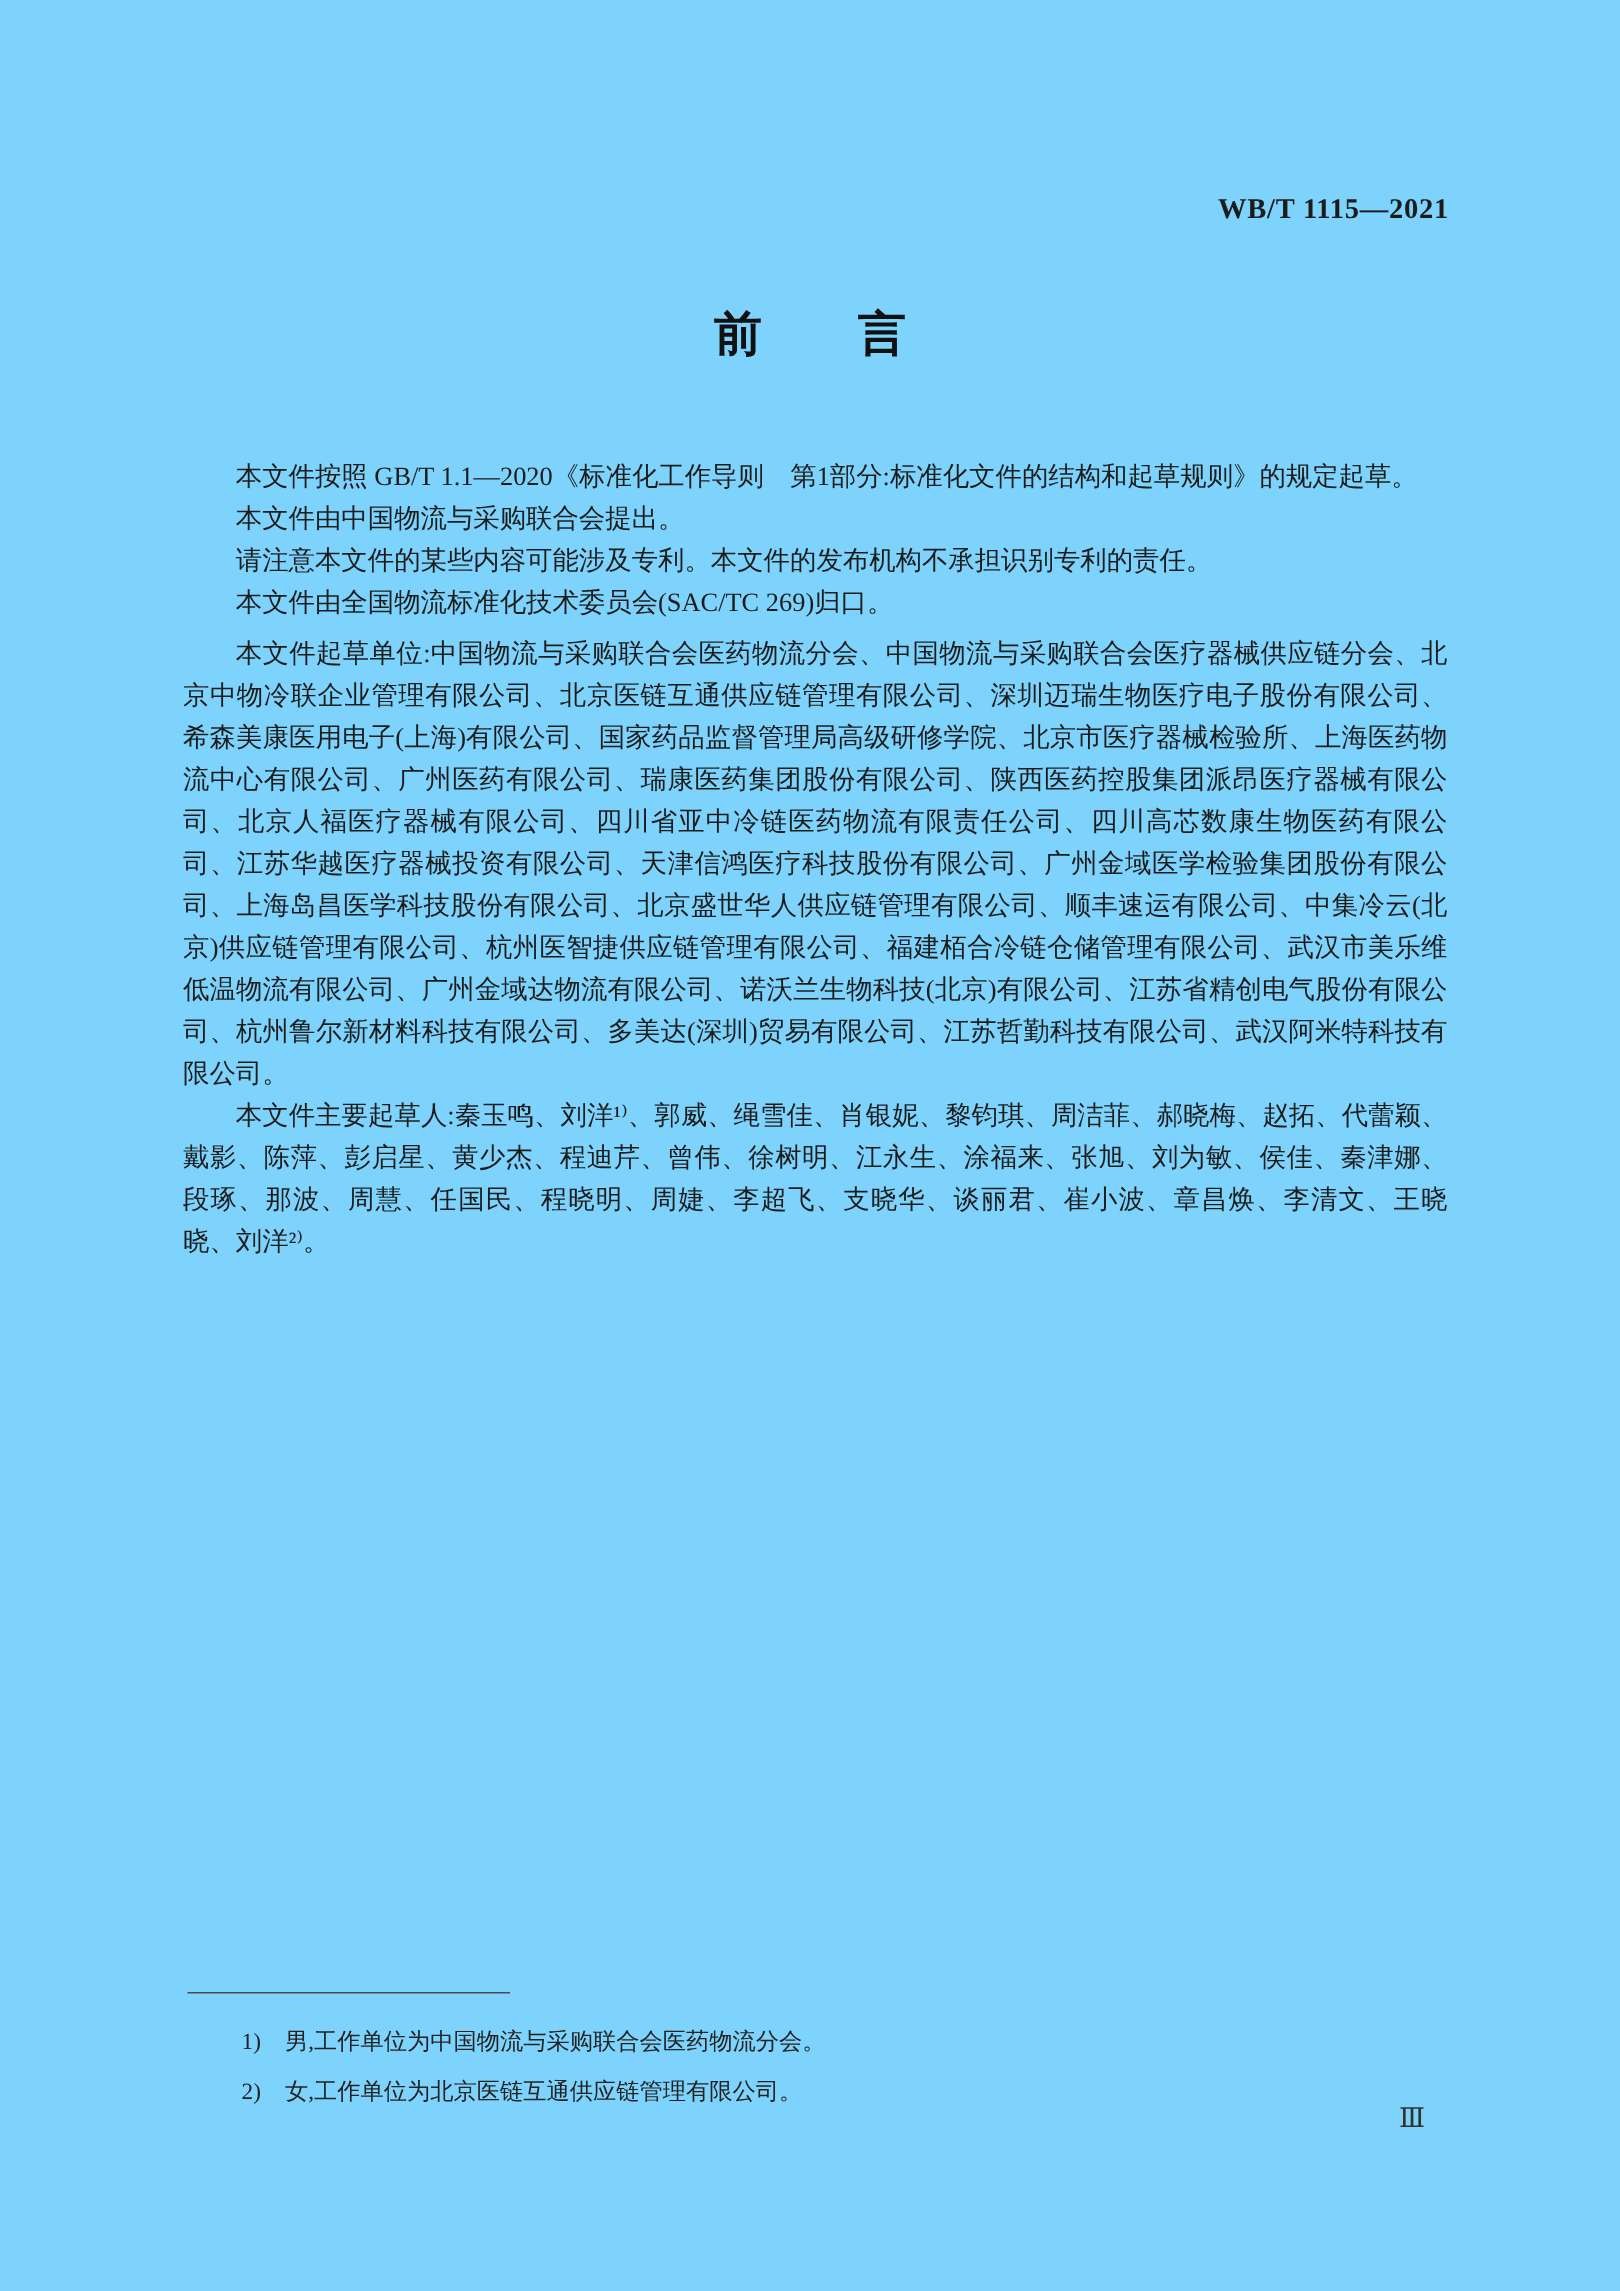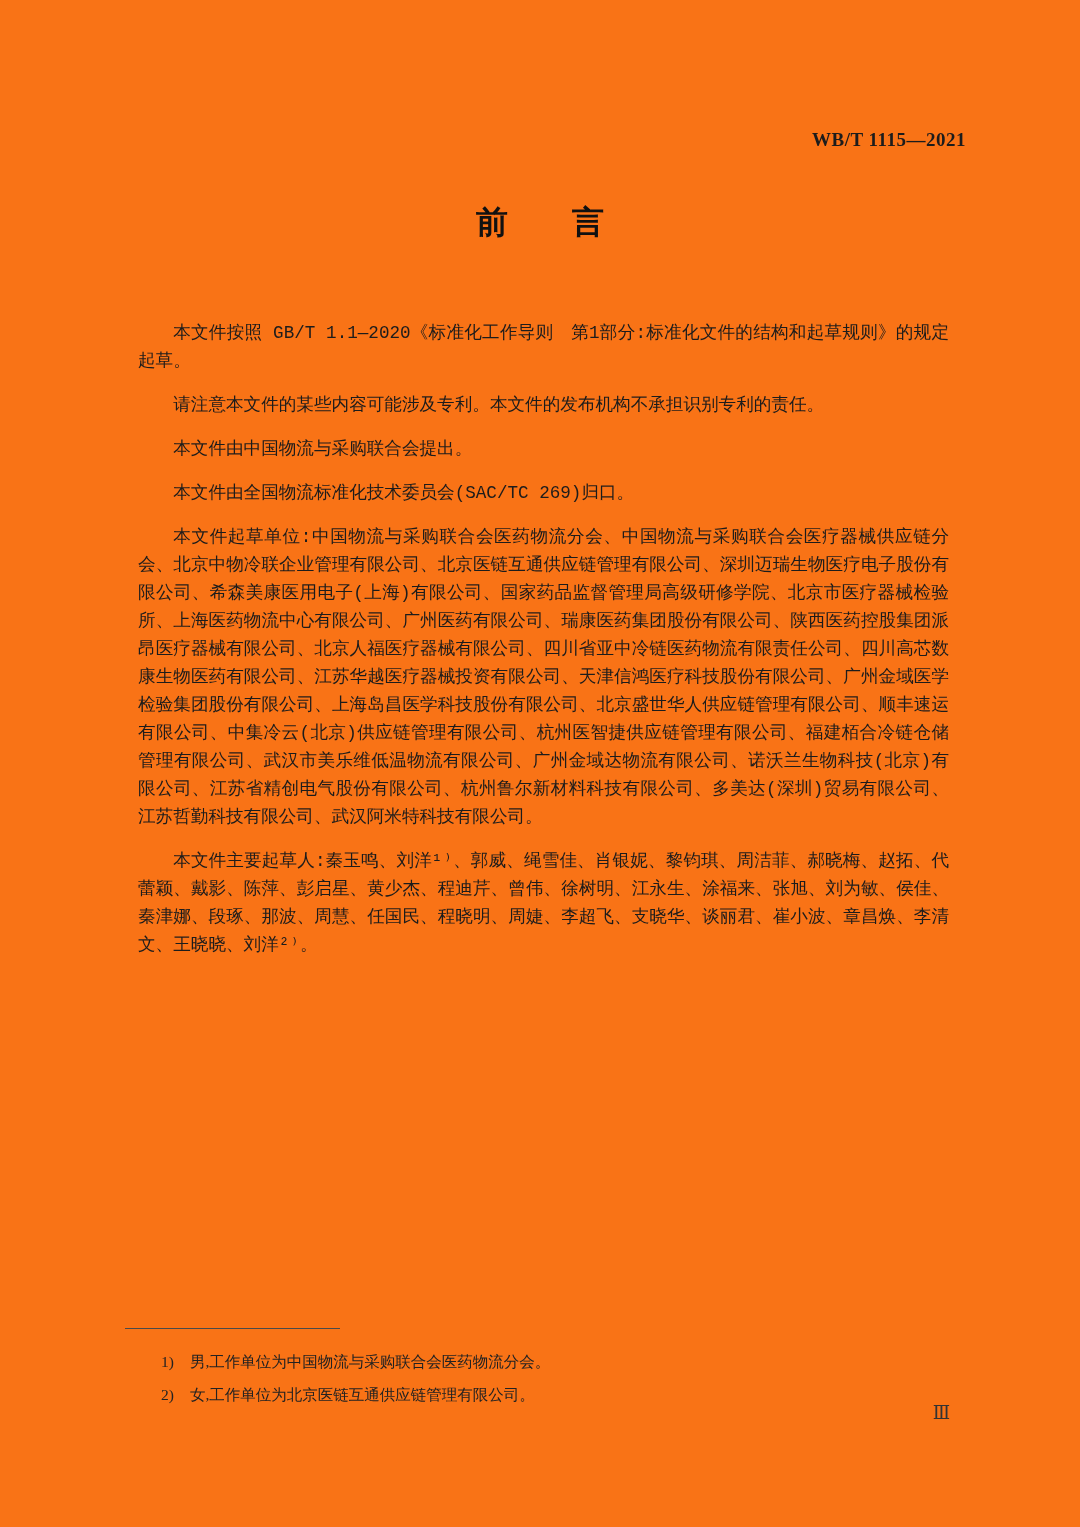--- a/index.html
+++ b/index.html
@@ -4,21 +4,21 @@
 <style>
   html, body {
     margin: 0;
     padding: 0;
     background: #ffffff;
   }
   .page {
     position: relative;
     width: 1080px;
     height: 1527px;
-    background: #f97316;
+    background: #7dd3fc;
     color: #1c1c1c;
     font-family: "Liberation Serif", "DejaVu Serif", serif;
     overflow: hidden;
   }
   .doc-code {
     position: absolute;
     top: 129px;
     right: 114px;
     font-size: 19px;
     font-weight: bold;
@@ -42,23 +42,22 @@
     position: absolute;
     left: 122px;
     top: 303px;
     width: 843px;
     font-size: 17.6px;
     line-height: 28px;
     text-align: justify;
     color: #1c1c1c;
   }
   .content p {
-    margin: 16px;
+    margin: 0;
     text-indent: 2em;
-    font-family: Liberation Mono, monospace;
   }
   .content p.gap-before {
     margin-top: 6px;
   }
   .footnotes {
     position: absolute;
     left: 125px;
     top: 1328px;
     width: 760px;
     font-size: 15.5px;
@@ -94,22 +93,22 @@
 <body>
 
 <div class="page">
 
   <div class="doc-code">WB/T 1115—2021</div>
 
   <h1 class="doc-title">前　　言</h1>
 
   <div class="content">
     <p>本文件按照 GB/T 1.1—2020《标准化工作导则　第1部分:标准化文件的结构和起草规则》的规定起草。</p>
+    <p>本文件由中国物流与采购联合会提出。</p>
     <p>请注意本文件的某些内容可能涉及专利。本文件的发布机构不承担识别专利的责任。</p>
-    <p>本文件由中国物流与采购联合会提出。</p>
     <p>本文件由全国物流标准化技术委员会(SAC/TC 269)归口。</p>
     <p class="gap-before">本文件起草单位:中国物流与采购联合会医药物流分会、中国物流与采购联合会医疗器械供应链分会、北京中物冷联企业管理有限公司、北京医链互通供应链管理有限公司、深圳迈瑞生物医疗电子股份有限公司、希森美康医用电子(上海)有限公司、国家药品监督管理局高级研修学院、北京市医疗器械检验所、上海医药物流中心有限公司、广州医药有限公司、瑞康医药集团股份有限公司、陕西医药控股集团派昂医疗器械有限公司、北京人福医疗器械有限公司、四川省亚中冷链医药物流有限责任公司、四川高芯数康生物医药有限公司、江苏华越医疗器械投资有限公司、天津信鸿医疗科技股份有限公司、广州金域医学检验集团股份有限公司、上海岛昌医学科技股份有限公司、北京盛世华人供应链管理有限公司、顺丰速运有限公司、中集冷云(北京)供应链管理有限公司、杭州医智捷供应链管理有限公司、福建栢合冷链仓储管理有限公司、武汉市美乐维低温物流有限公司、广州金域达物流有限公司、诺沃兰生物科技(北京)有限公司、江苏省精创电气股份有限公司、杭州鲁尔新材料科技有限公司、多美达(深圳)贸易有限公司、江苏哲勤科技有限公司、武汉阿米特科技有限公司。</p>
     <p>本文件主要起草人:秦玉鸣、刘洋¹⁾、郭威、绳雪佳、肖银妮、黎钧琪、周洁菲、郝晓梅、赵拓、代蕾颖、戴影、陈萍、彭启星、黄少杰、程迪芹、曾伟、徐树明、江永生、涂福来、张旭、刘为敏、侯佳、秦津娜、段琢、那波、周慧、任国民、程晓明、周婕、李超飞、支晓华、谈丽君、崔小波、章昌焕、李清文、王晓晓、刘洋²⁾。</p>
   </div>
 
   <div class="footnotes">
     <div class="fn-rule"></div>
     <div class="fn">
       <span class="fn-marker">1)</span>
       <span class="fn-text">男,工作单位为中国物流与采购联合会医药物流分会。</span>

